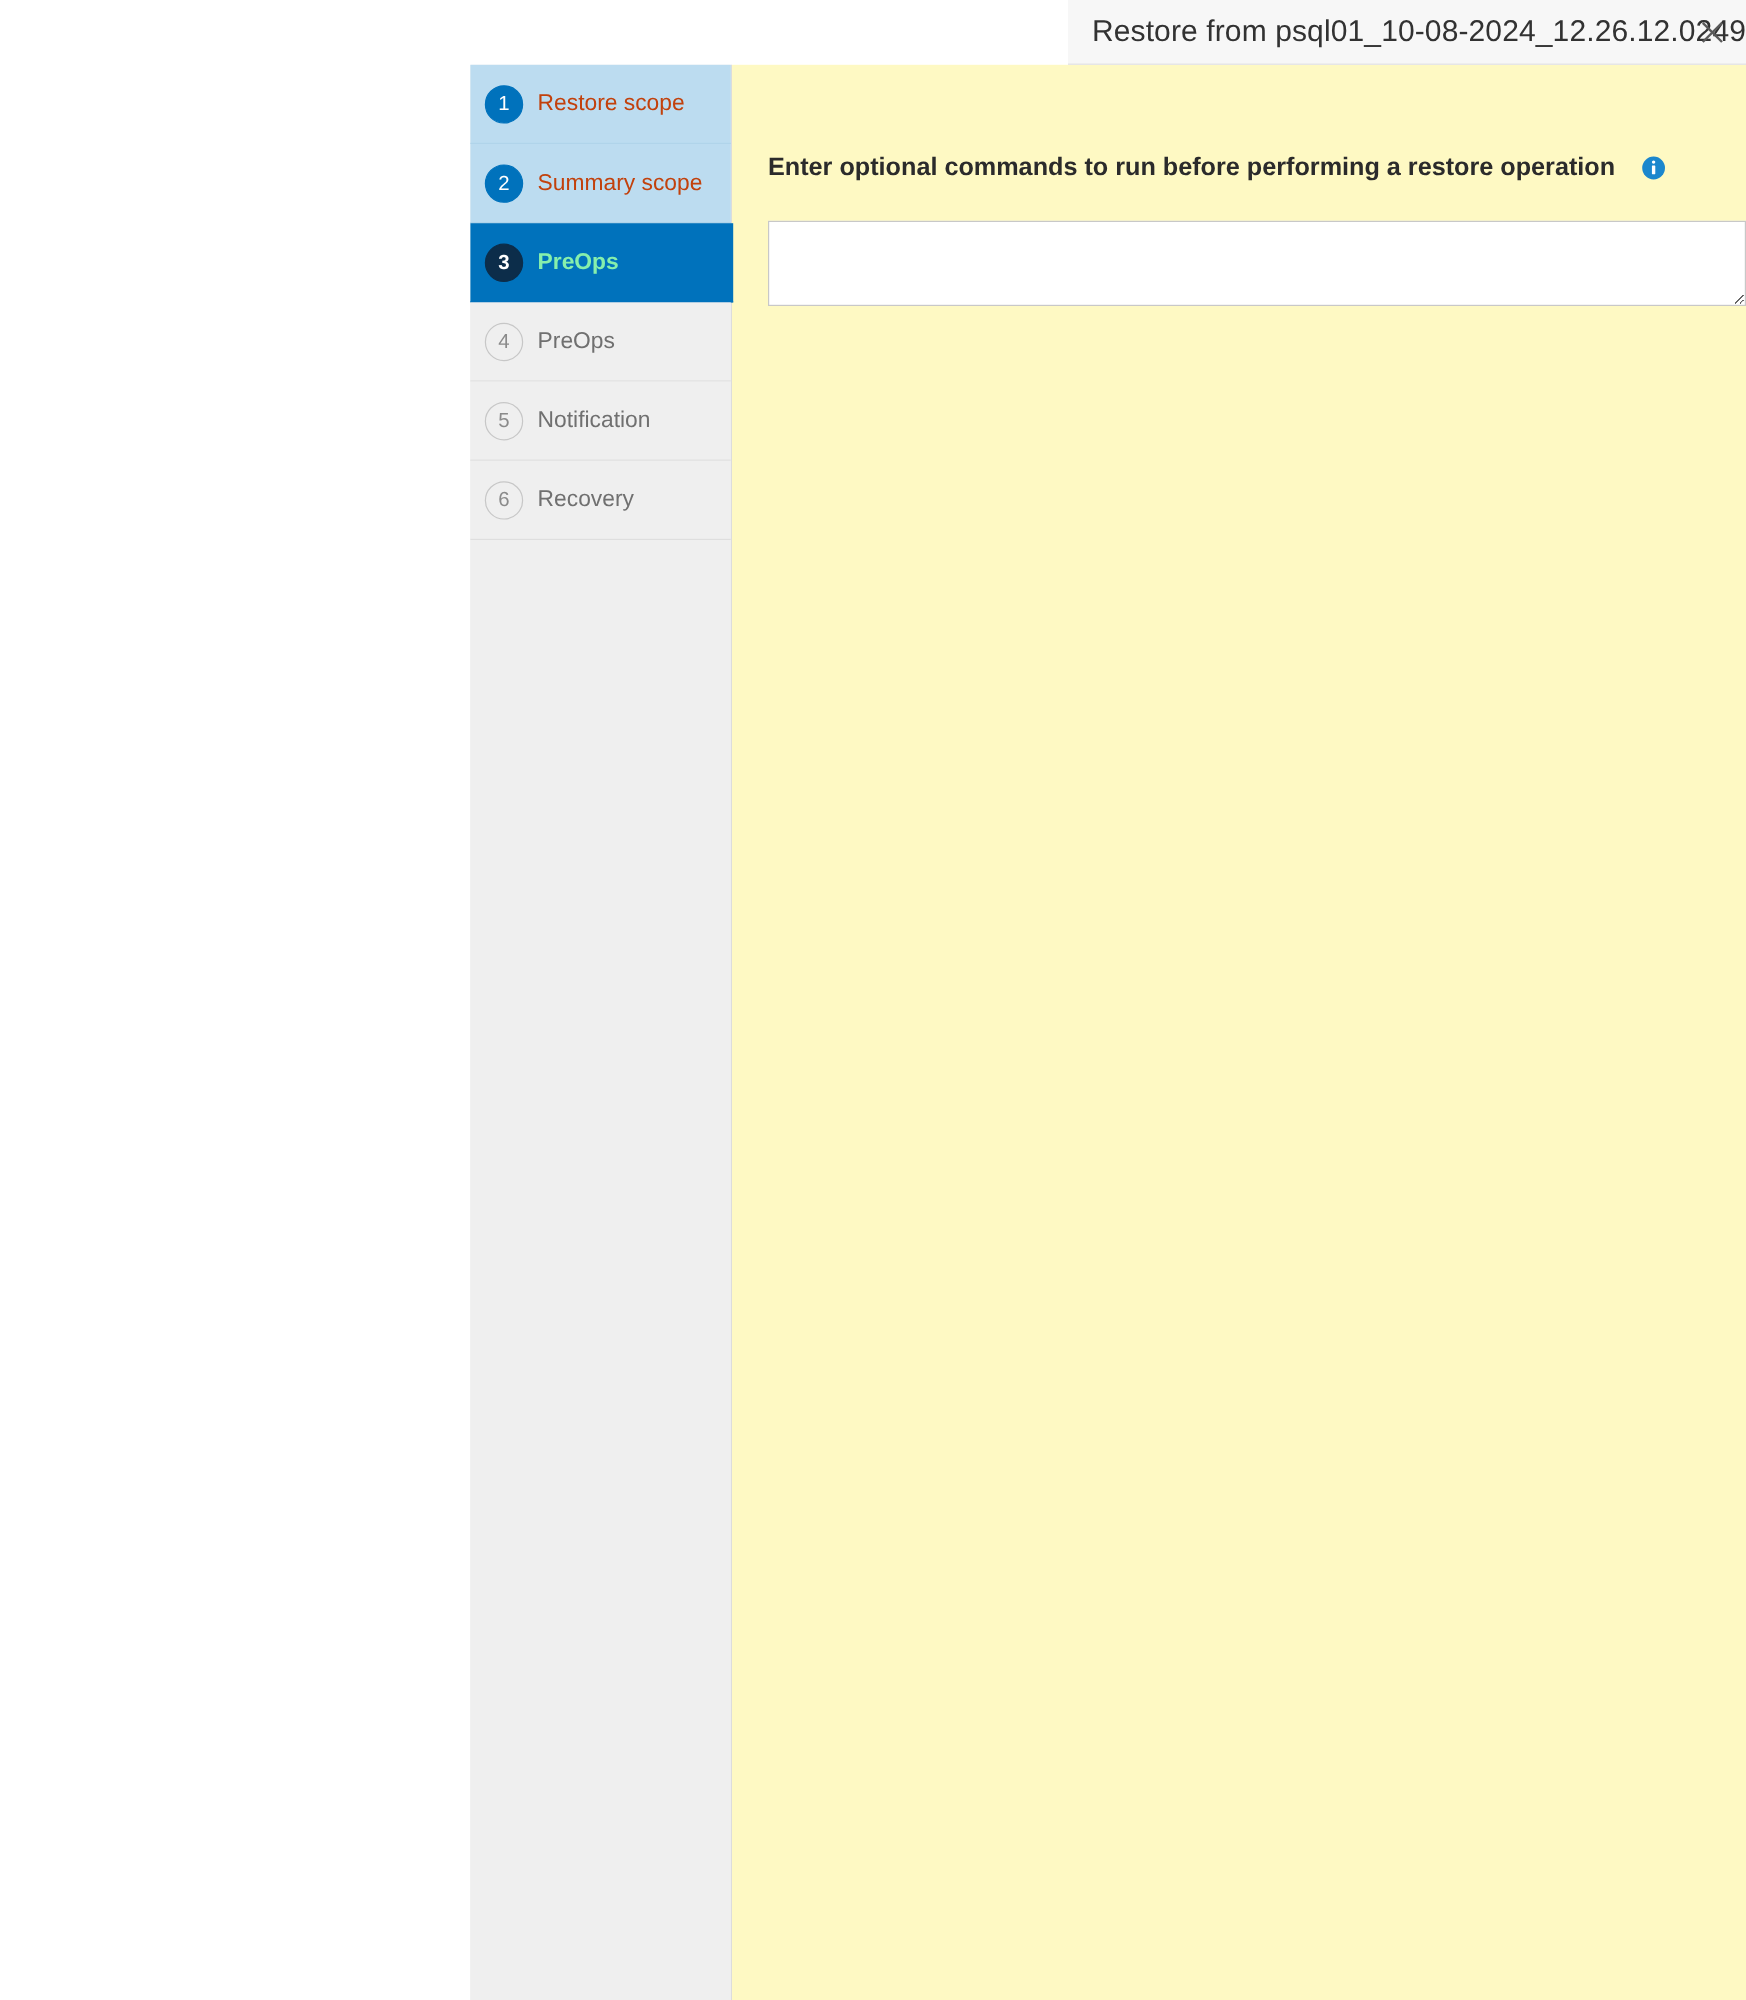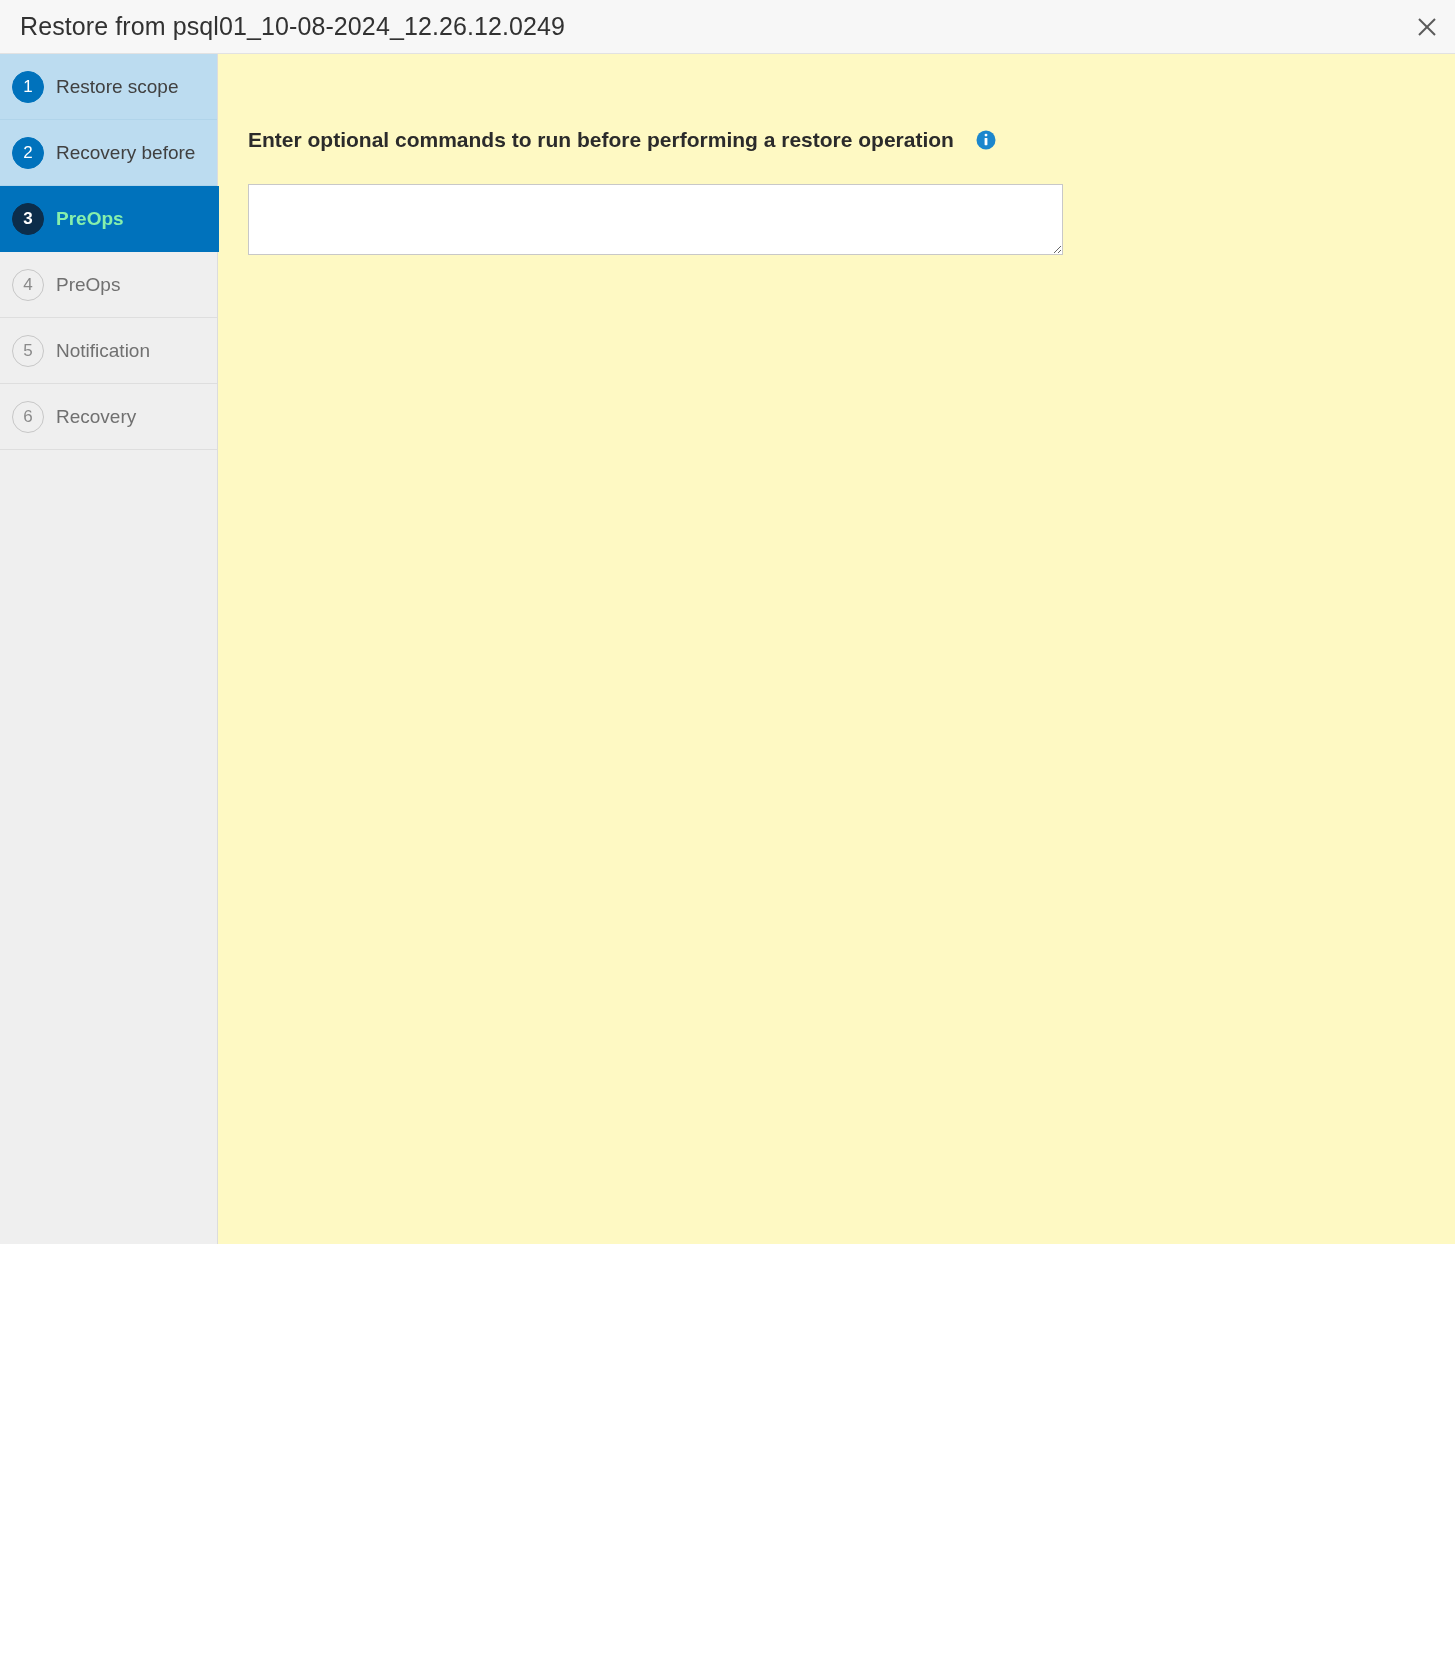--- a/index.html
+++ b/index.html
@@ -10,25 +10,26 @@
     width: 1455px;
     height: 1667px;
     font-family: "Liberation Sans", sans-serif;
     background: #ffffff;
     overflow: hidden;
   }
 
   .wizard-dialog {
     position: relative;
     width: 1455px;
-    height: 1244px;
+    height: 1667px;
     background: #ffffff;
     display: flex;
     flex-direction: column;
     box-sizing: border-box;
+    align-items: flex-end;
   }
 
   
   .title-bar {
     position: relative;
     height: 54px;
     min-height: 54px;
     background: #f7f7f7;
     border-bottom: 1px solid #e2e2e2;
     display: flex;
@@ -130,21 +131,21 @@
   .is-todo .step-badge {
     background: transparent;
     color: #8a8a8a;
     border: 1px solid #c7c7c7;
     font-weight: 400;
   }
   .step-label {
     font-size: 19px;
     white-space: nowrap;
   }
-  .is-done .step-label { color: #404040; }
+  .is-done .step-label { color: #c2410c; }
   .is-active .step-label { color: #86efac; font-weight: 700; }
   .is-todo .step-label { color: #707070; }
 
   .sidebar-filler {
     flex: 1 1 auto;
     background: #efefef;
   }
 
   
   .wizard-content {
@@ -252,21 +253,21 @@
 
     <nav class="wizard-sidebar">
 
       <div class="step-item is-done">
         <div class="step-badge">1</div>
         <div class="step-label">Restore scope</div>
       </div>
 
       <div class="step-item is-done">
         <div class="step-badge">2</div>
-        <div class="step-label">Recovery before</div>
+        <div class="step-label">Summary scope</div>
       </div>
 
       <div class="step-item is-active">
         <div class="step-badge">3</div>
         <div class="step-label">PreOps</div>
       </div>
 
       <div class="step-item is-todo">
         <div class="step-badge">4</div>
         <div class="step-label">PreOps</div>

